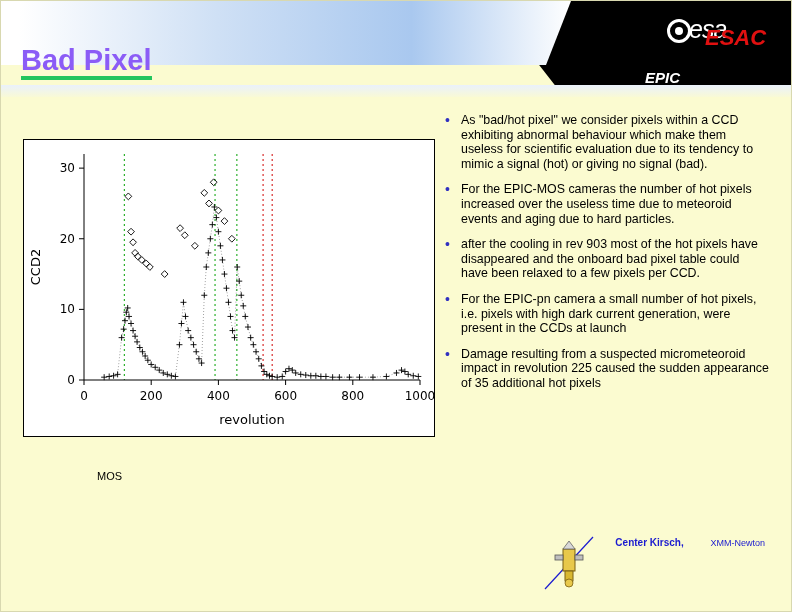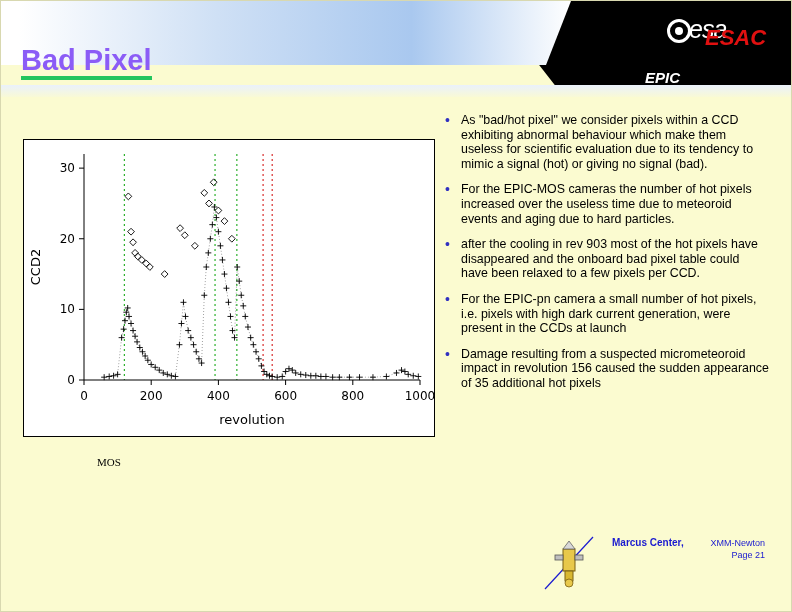--- a/index.html
+++ b/index.html
@@ -133,24 +133,24 @@
     top: 138px;
     width: 412px;
     height: 298px;
     background: #ffffff;
     border: 1px solid #000000;
     box-sizing: border-box;
   }
   .figure-caption {
     position: absolute;
     left: 96px;
-    top: 455px;
+    top: 469px;
     font-size: 11px;
     color: #000000;
-    font-family: Liberation Serif, serif;
+    font-family: Liberation Sans, sans-serif;
   }
 
   
   .bullets {
     position: absolute;
     left: 438px;
     top: 112px;
     width: 330px;
   }
   .bullet {
@@ -475,36 +475,35 @@
     <div class="bullet">
       <div class="bullet-mark">•</div>
       <div class="bullet-text">after the cooling in rev 903 most of the hot pixels have disappeared and the onboard bad pixel table could have been relaxed to a few pixels per CCD.</div>
     </div>
     <div class="bullet">
       <div class="bullet-mark">•</div>
       <div class="bullet-text">For the EPIC-pn camera a small number of hot pixels, i.e. pixels with high dark current generation, were present in the CCDs at launch</div>
     </div>
     <div class="bullet">
       <div class="bullet-mark">•</div>
-      <div class="bullet-text">Damage resulting from a suspected micrometeoroid impact in revolution 156 caused the sudden appearance of 35 additional hot pixels</div>
+      <div class="bullet-text">Damage resulting from a suspected micrometeoroid impact in revolution 225 caused the sudden appearance of 35 additional hot pixels</div>
     </div>
   </div>
 
   <div class="footer">
     <svg class="sat" viewBox="0 0 56 62">
       <line x1="4" y1="58" x2="52" y2="6" stroke="#1a1ad0" stroke-width="1.2"></line>
       <rect x="22" y="18" width="12" height="22" fill="#e8c84a" stroke="#7a6010" stroke-width="1"></rect>
       <rect x="24" y="40" width="8" height="10" fill="#d8b830" stroke="#7a6010" stroke-width="1"></rect>
       <path d="M28 10 L22 18 L34 18 Z" fill="#d8d8d8" stroke="#666" stroke-width="0.8"></path>
       <rect x="14" y="24" width="8" height="5" fill="#bfbfbf" stroke="#555" stroke-width="0.8"></rect>
       <rect x="34" y="24" width="8" height="5" fill="#bfbfbf" stroke="#555" stroke-width="0.8"></rect>
       <circle cx="28" cy="52" r="4" fill="#e8c84a" stroke="#7a6010" stroke-width="0.8"></circle>
     </svg>
     <div class="footer-text">
       <div>
-        <span>Marcus Center,</span>
+        <span>Center Kirsch,</span>
         <span class="footer-author-sub">XMM-Newton</span>
       </div>
-      <div class="footer-page">Page 21</div>
     </div>
   </div>
 
 </div>
 
 </body></html>

